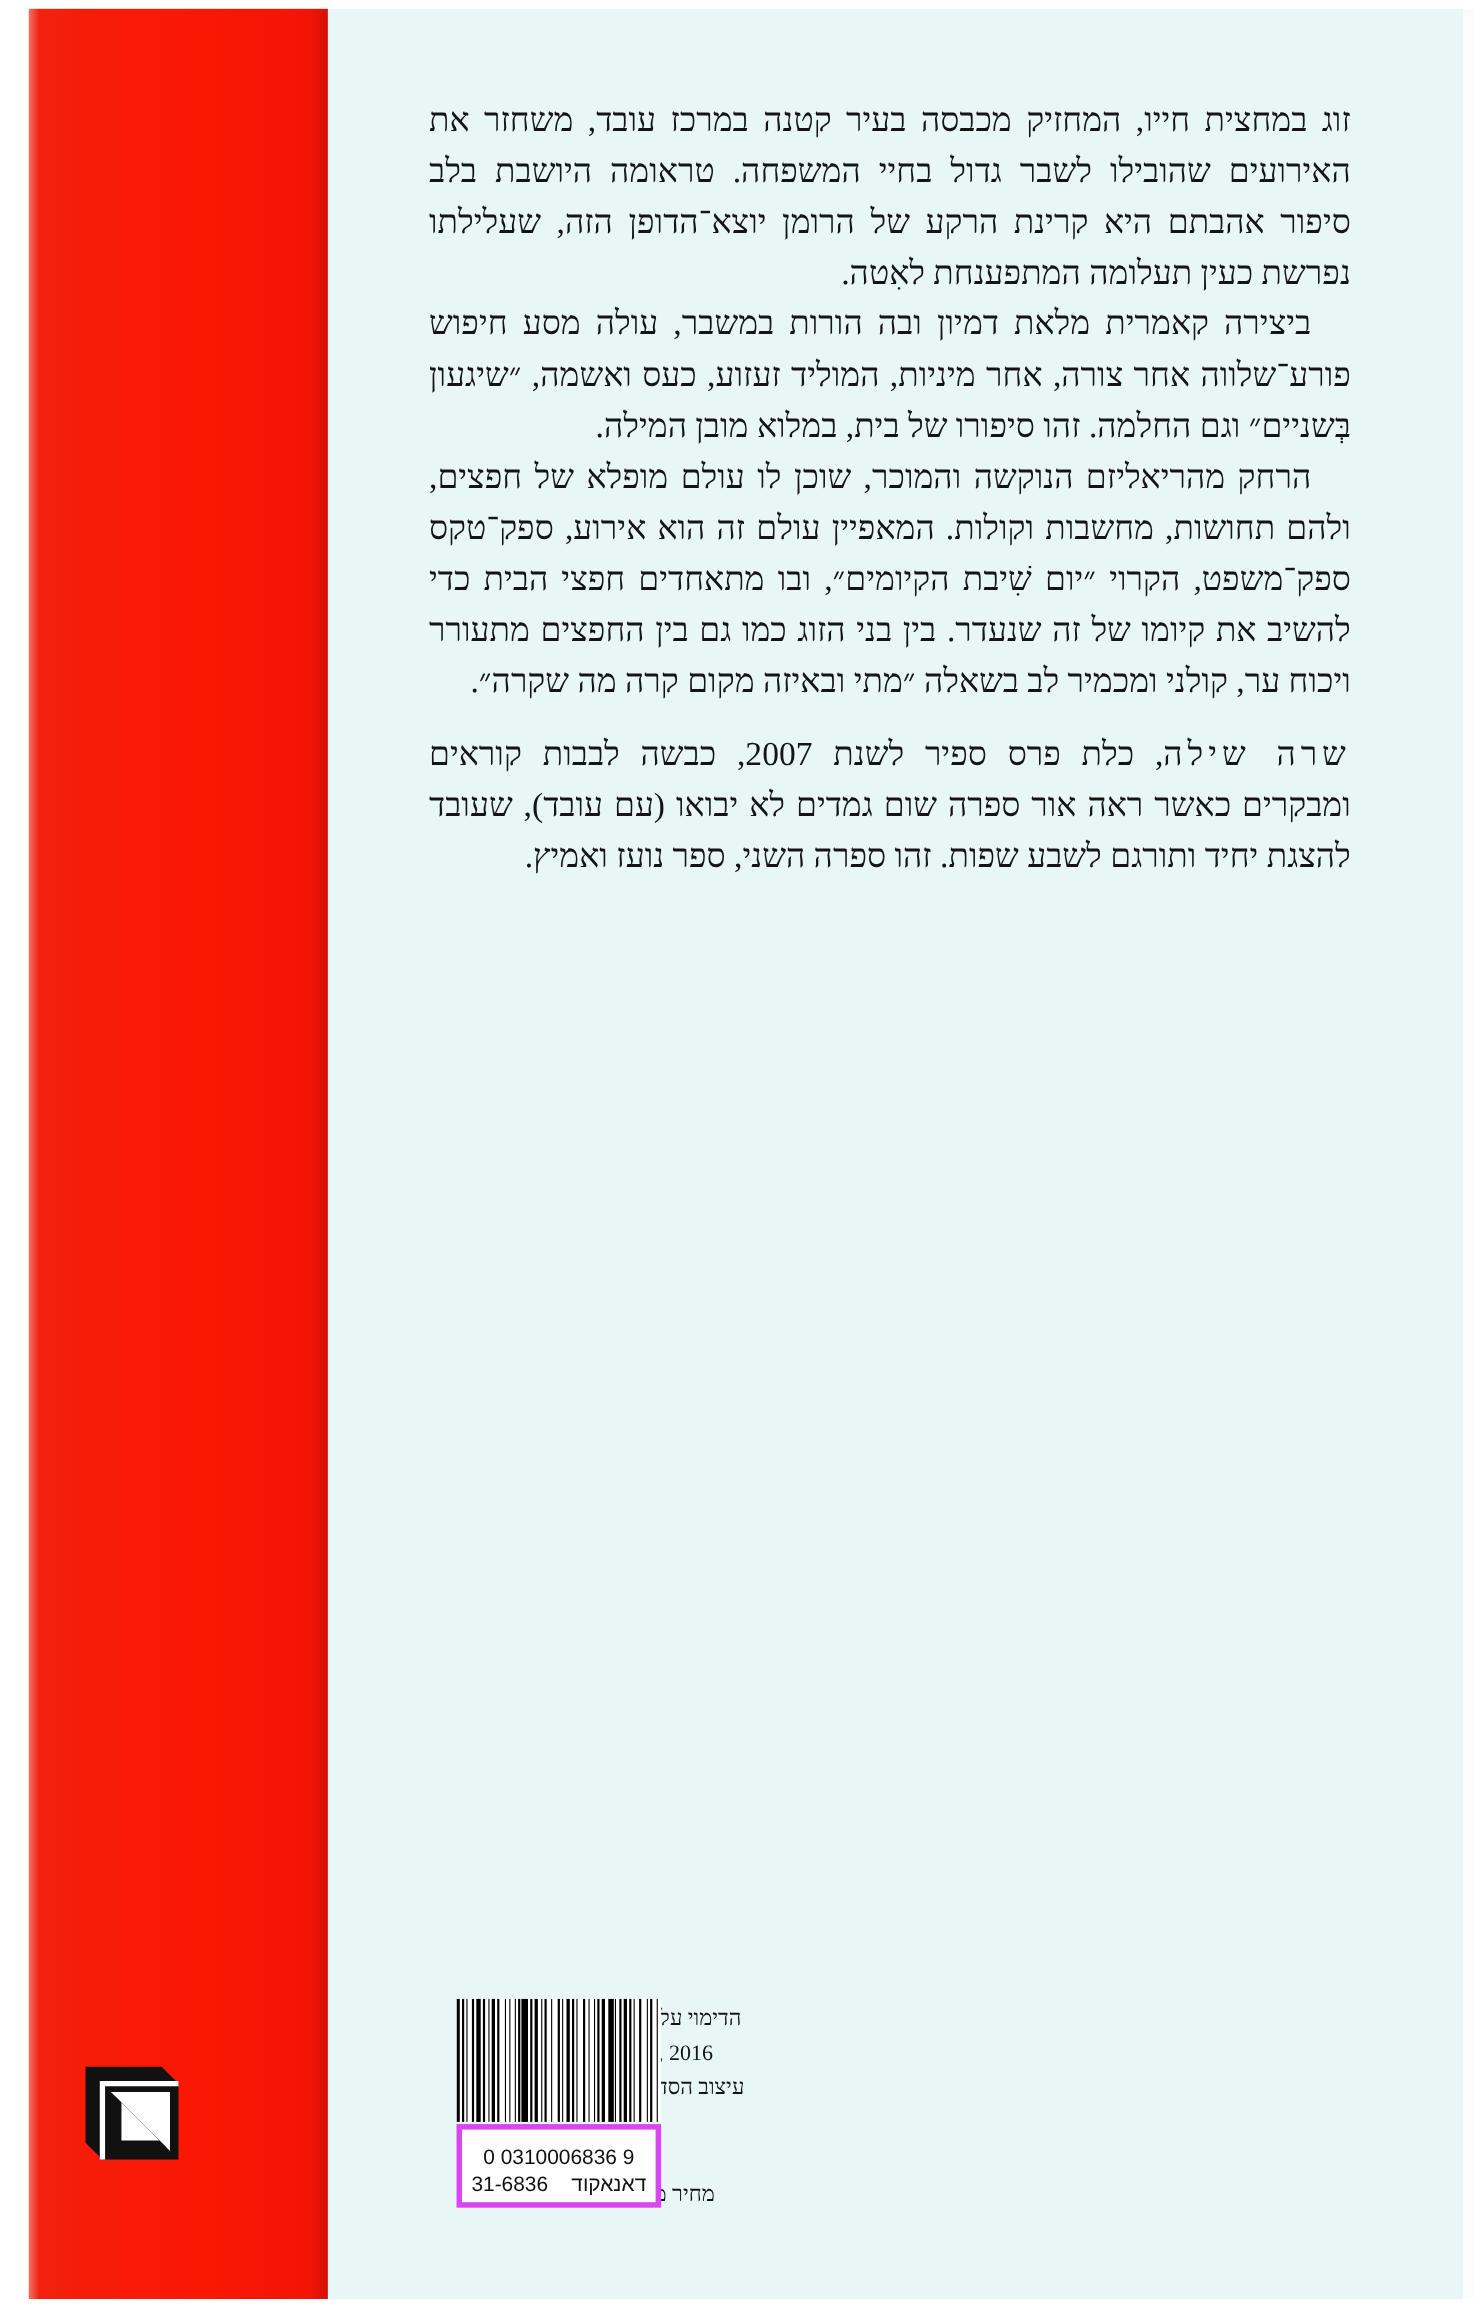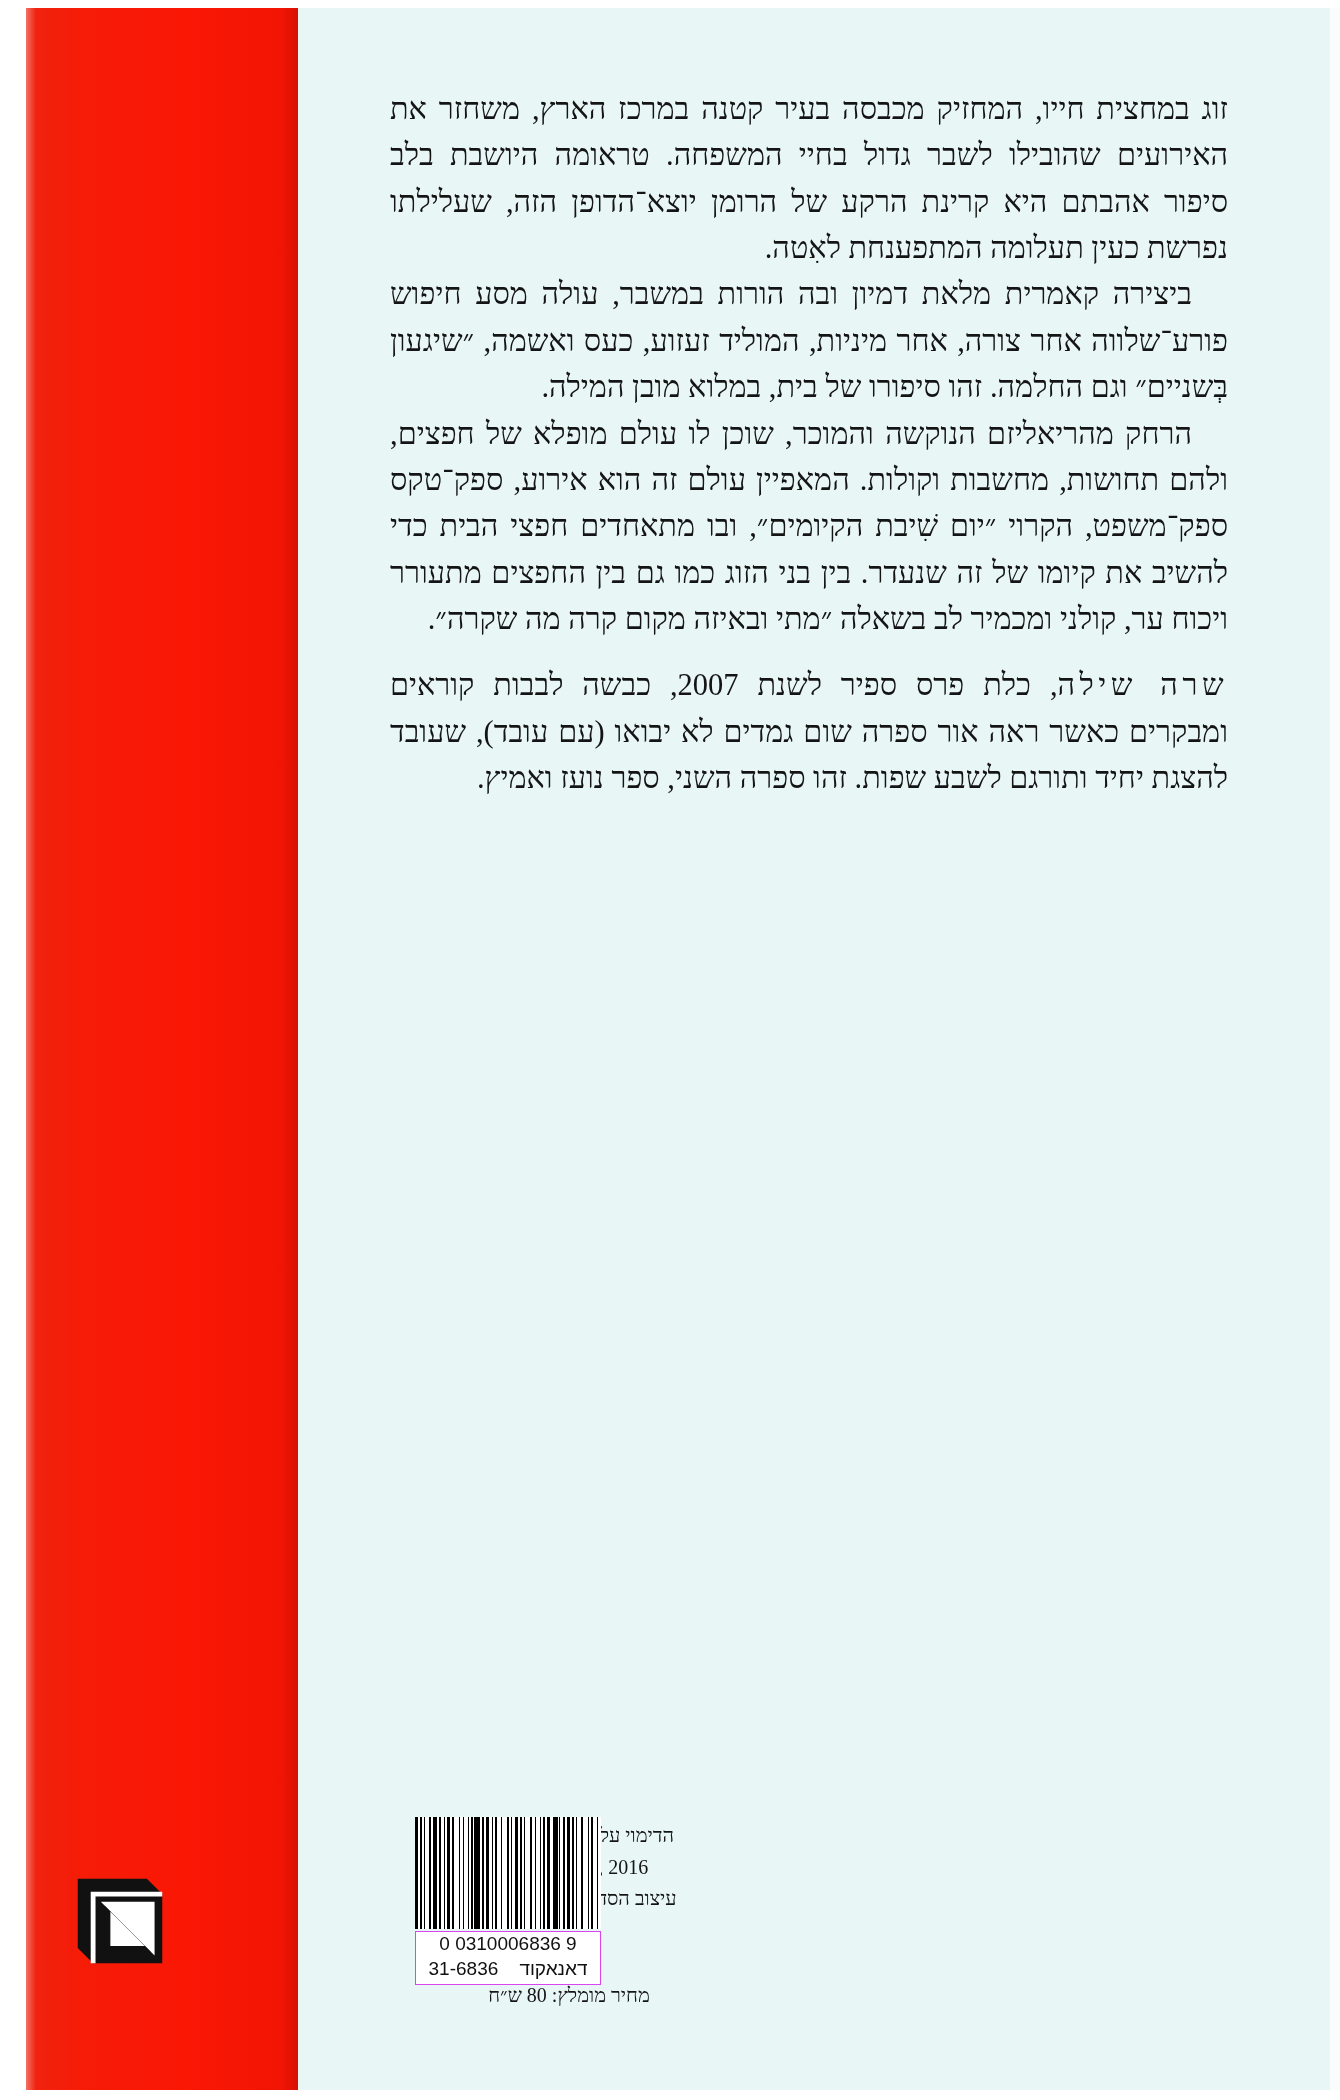--- a/index.html
+++ b/index.html
@@ -161,27 +161,27 @@
   }
   #barcode-bars i {
     position: absolute;
     top: 0;
     bottom: 0;
     background: #000;
     display: block;
   }
   #barcode-label {
     margin-top: 2px;
-    border: 1px solid #d946ef;
+    border: 5px solid #d946ef;
     background: #fff;
     text-align: center;
     font-family: "Liberation Sans", "DejaVu Sans", sans-serif;
     font-size: 19px;
     line-height: 1.3;
-    padding: 0 0 3px;
+    padding: 14px 0 3px;
     color: #111;
     direction: ltr;
   }
   #barcode-label .row2 {
     direction: rtl;
     text-align: center;
   }
 
   
   #publisher-logo {
@@ -198,21 +198,21 @@
 
 <div id="book-back-cover">
 
   <div id="spine">
     <div class="spine-shadow-out"></div>
     <div class="spine-shadow-in"></div>
   </div>
   <div id="spine-text">סאלי מוכרים • הם כורה [ספרייה]</div>
 
   <div id="blurb">
-    <p class="first">זוג במחצית חייו, המחזיק מכבסה בעיר קטנה במרכז הארץ, משחזר את האירועים שהובילו לשבר גדול בחיי המשפחה. טראומה היושבת בלב סיפור אהבתם היא קרינת הרקע של הרומן יוצא־הדופן הזה, שעלילתו נפרשת כעין תעלומה המתפענחת לאִטה.</p>
+    <p class="first">זוג במחצית חייו, המחזיק מכבסה בעיר קטנה במרכז עובד, משחזר את האירועים שהובילו לשבר גדול בחיי המשפחה. טראומה היושבת בלב סיפור אהבתם היא קרינת הרקע של הרומן יוצא־הדופן הזה, שעלילתו נפרשת כעין תעלומה המתפענחת לאִטה.</p>
     <p>ביצירה קאמרית מלאת דמיון ובה הורות במשבר, עולה מסע חיפוש פורע־שלווה אחר צורה, אחר מיניות, המוליד זעזוע, כעס ואשמה, ״שיגעון בְּשניים״ וגם החלמה. זהו סיפורו של בית, במלוא מובן המילה.</p>
     <p>הרחק מהריאליזם הנוקשה והמוכר, שוכן לו עולם מופלא של חפצים, ולהם תחושות, מחשבות וקולות. המאפיין עולם זה הוא אירוע, ספק־טקס ספק־משפט, הקרוי ״יום שִׁיבת הקיומים״, ובו מתאחדים חפצי הבית כדי להשיב את קיומו של זה שנעדר. בין בני הזוג כמו גם בין החפצים מתעורר ויכוח ער, קולני ומכמיר לב בשאלה ״מתי ובאיזה מקום קרה מה שקרה״.</p>
     <p class="author-note"><span class="sp">שרה שילה</span><span>, כלת פרס ספיר לשנת 2007, כבשה לבבות קוראים ומבקרים כאשר ראה אור ספרה שום גמדים לא יבואו (עם עובד), שעובד להצגת יחיד ותורגם לשבע שפות. זהו ספרה השני, ספר נועז ואמיץ.</span></p>
   </div>
 
   <div id="credits">
     <div>הדימוי על העטיפה: ספיר גל</div>
     <div class="latin">Softener Free, 2016</div>
     <div>עיצוב הסדרה: דוד בן הראָ״ש</div>
   </div>

